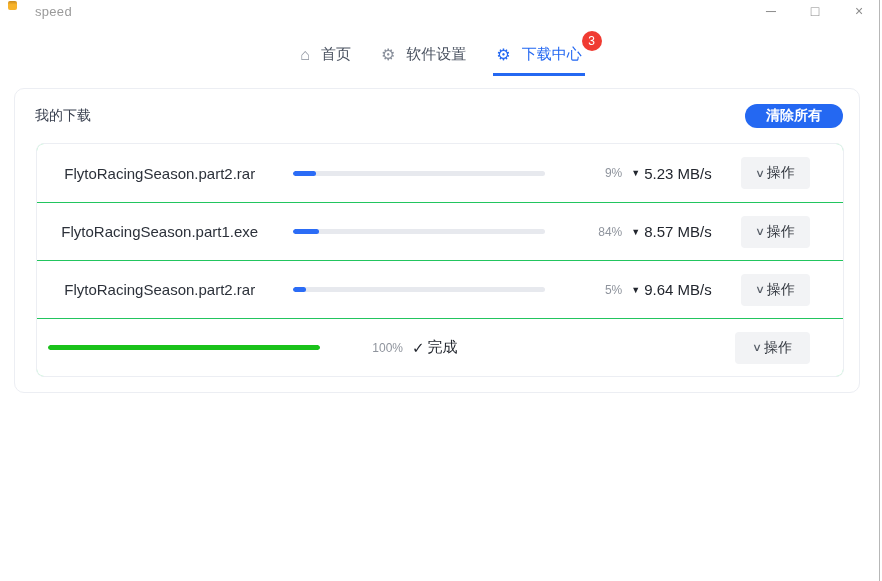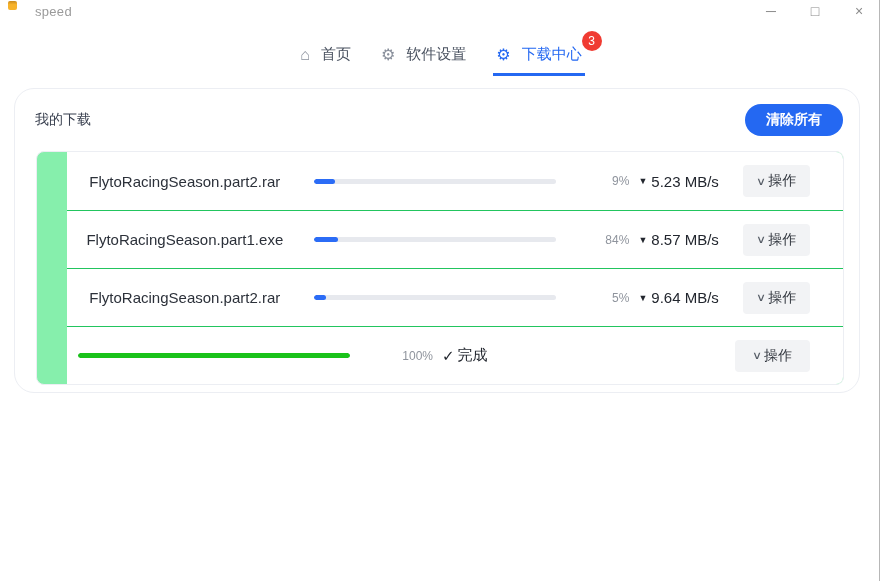--- a/index.html
+++ b/index.html
@@ -56,36 +56,36 @@
   .nav-tab.active .tab-icon{color:var(--accent);}
   .badge{
     position:absolute;top:-11px;right:-17px;
     min-width:20px;height:20px;border-radius:10px;
     background:var(--badge-red);color:#fff;font-size:12px;
     display:flex;align-items:center;justify-content:center;
   }
   
   .panel{
     position:absolute;left:14px;top:88px;width:846px;height:305px;
-    background:#fff;border:1px solid #eceef3;border-radius:20px;
+    background:#fff;border:1px solid #eceef3;border-radius:10px;
   }
   .panel-header{
     display:flex;align-items:center;justify-content:space-between;
     padding:15px 16px 0 20px;
   }
   .panel-title{font-size:14px;color:#3a4150;}
   .clear-btn{
-    height:32px;padding:0 21px;border:none;border-radius:16px;
+    height:24px;padding:0 21px;border:none;border-radius:16px;
     background:var(--accent);color:#fff;font-size:14px;font-weight:bold;
     font-family:Liberation Sans, sans-serif;cursor:pointer;
   }
   
   .list{
     margin:15px 15px 0 21px;
-    border:1px solid #eceef3;border-radius:8px;overflow:hidden;background:#86efac;padding-left:30px;
+    border:1px solid #eceef3;border-radius:8px;overflow:hidden;background:#86efac;
   }
   .row{
     height:58px;display:flex;align-items:center;border-top:1px solid #22c55e;
     background:#fff;
   }
   .row:first-child{border-top:none;}
   .cell-name{
     width:265px;text-align:center;font-size:15px;color:#2c313a;
     white-space:nowrap;overflow:hidden;text-overflow:ellipsis;
   }

